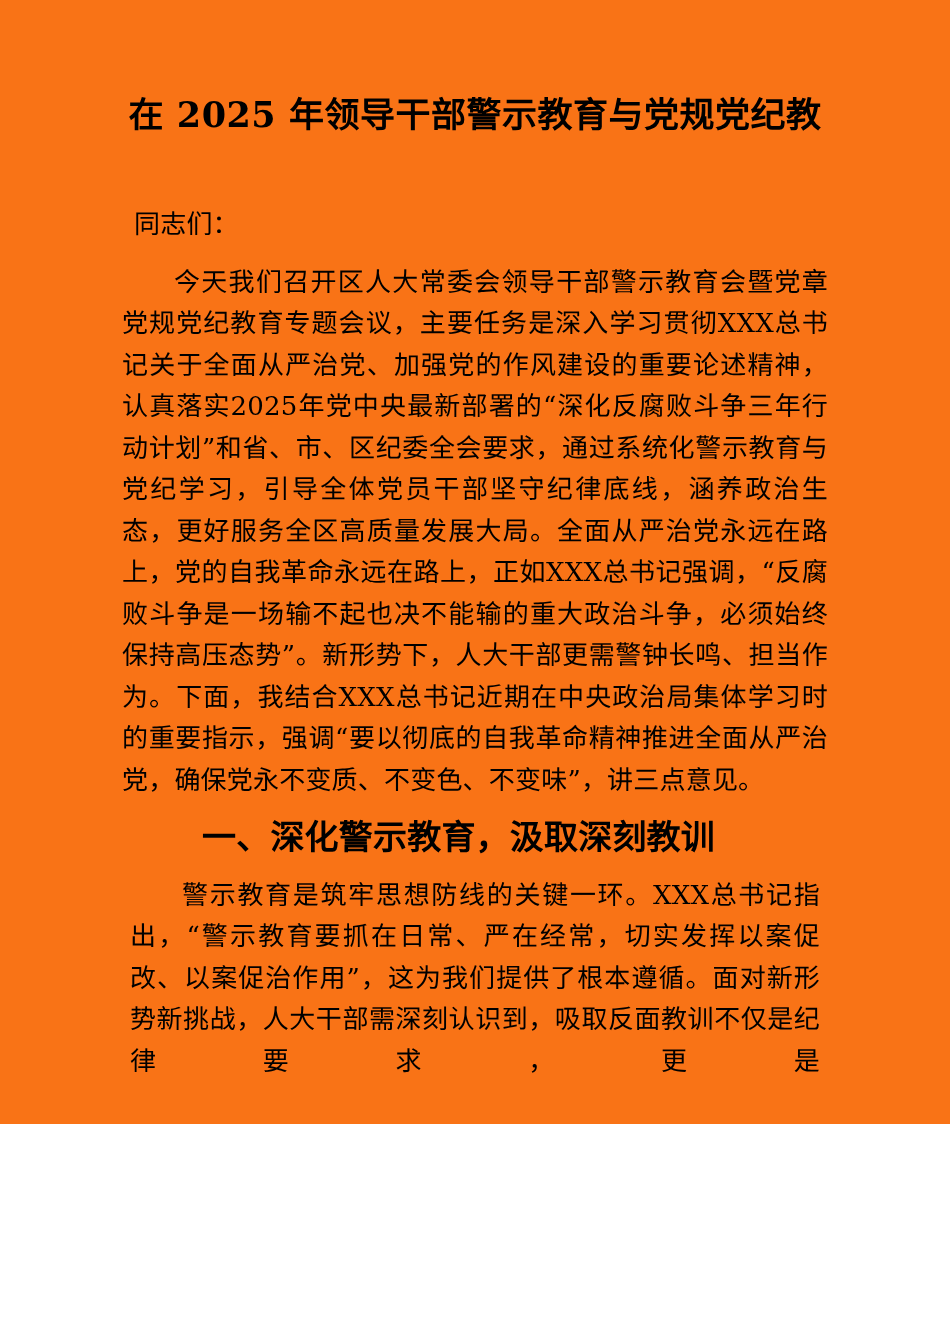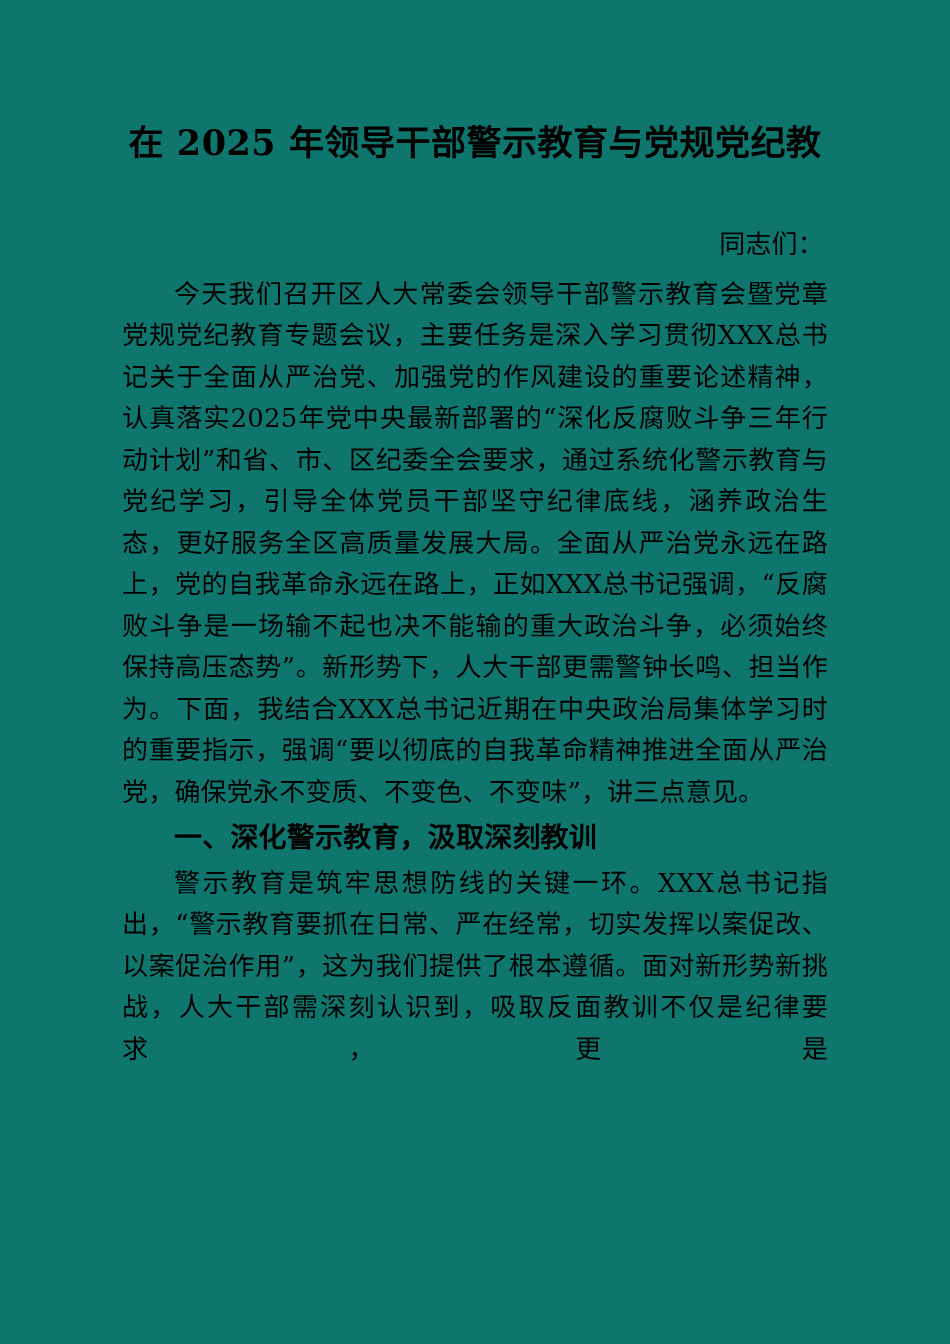--- a/index.html
+++ b/index.html
@@ -13,73 +13,73 @@
     height: 1344px;
     overflow: hidden;
     font-family: "DejaVu Serif", "Liberation Serif", serif;
     color: #000000;
     -webkit-font-smoothing: antialiased;
   }
 
   .page {
     position: relative;
     width: 950px;
-    height: 1344px;
+    height: 1124px;
     box-sizing: border-box;
-    padding: 116px 118px 0 118px;
-    background: #0f766e;
+    padding: 88px 118px 0 118px;
+    background: #f97316;
   }
 
   .doc-title {
     margin: 0 0 0 0;
     text-align: center;
     font-family: "DejaVu Serif", "Liberation Serif", serif;
     font-weight: bold;
     font-size: 35px;
     line-height: 53px;
     letter-spacing: 0.5px;
     color: #000000;
   }
 
   .title-spacer {
     height: 47px;
   }
 
   .salutation {
-    margin: 8px;
+    margin: 16px;
     font-size: 26px;
     line-height: 41.5px;
-    text-align: right;
+    text-align: left;
     letter-spacing: 0.2px;
   }
 
   .body-para {
     margin: 4px;
     font-size: 26px;
     line-height: 41.5px;
     text-align: justify;
     text-justify: inter-character;
     text-align-last: left;
     text-indent: 2em;
     letter-spacing: 0.2px;
   }
 
   .section-heading {
-    margin: 0;
+    margin: 16px;
     font-family: "DejaVu Sans", "Liberation Sans", sans-serif;
     font-weight: bold;
-    font-size: 28px;
+    font-size: 34px;
     line-height: 41.5px;
     text-indent: 2em;
     text-align: left;
     letter-spacing: 0.2px;
   }
 
   .para-last {
-    margin: 4px;
+    margin: 12px;
     font-size: 26px;
     line-height: 41.5px;
     text-align: justify;
     text-justify: inter-character;
     text-align-last: justify;
     text-indent: 2em;
     letter-spacing: 0.2px;
   }
 </style>
 </head>

